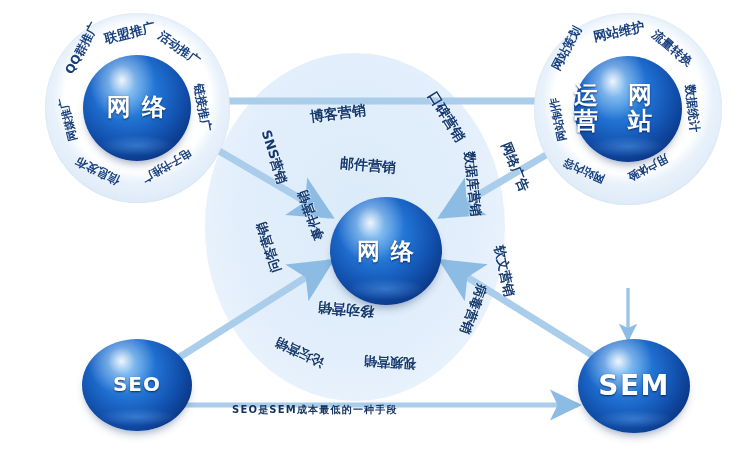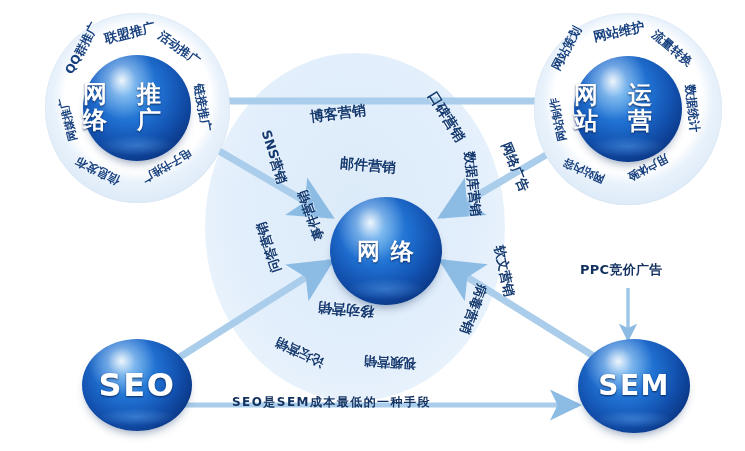--- a/index.html
+++ b/index.html
@@ -85,43 +85,40 @@
   <div class="ringword" style="left:178px;top:99px;font-size:12px;transform:rotate(80deg);">链接推广</div>
   <div class="ringword" style="left:139px;top:158px;font-size:11px;transform:rotate(150deg);">电子书推广</div>
   <div class="ringword" style="left:74px;top:162px;font-size:12px;transform:rotate(206deg);">信息发布</div>
   <div class="ringword" style="left:46px;top:112px;font-size:11px;transform:rotate(256deg);">网媒推广</div>
 
   <div class="sphere" style="left:83px;top:55px;width:108px;height:106px;">
     <div class="sphere-label" style="font-size:24px;">
       <div class="cn-row">
           <span>网 络</span>
         </div>
-      <div class="cn-row">
-          <span>推 广</span>
-        </div>
     </div>
   </div>
 
   <div class="ring" style="left:534px;top:13px;width:188px;height:192px;"></div>
 
   <div class="ringword" style="left:543px;top:40px;font-size:12px;transform:rotate(-62deg);">网站策划</div>
   <div class="ringword" style="left:593px;top:23px;font-size:13px;transform:rotate(-12deg);">网站维护</div>
   <div class="ringword" style="left:648px;top:40px;font-size:12px;transform:rotate(40deg);">流量转换</div>
   <div class="ringword" style="left:668px;top:100px;font-size:12px;transform:rotate(84deg);">数据统计</div>
   <div class="ringword" style="left:626px;top:160px;font-size:11px;transform:rotate(152deg);">用户体验</div>
   <div class="ringword" style="left:562px;top:163px;font-size:11px;transform:rotate(204deg);">网站内容</div>
   <div class="ringword" style="left:536px;top:112px;font-size:11px;transform:rotate(258deg);">网站制作</div>
 
   <div class="sphere" style="left:574px;top:56px;width:108px;height:106px;">
     <div class="sphere-label" style="font-size:24px;">
       <div class="cn-row">
-          <span>网 站</span>
+          <span>运 营</span>
         </div>
       <div class="cn-row">
-          <span>运 营</span>
+          <span>网 站</span>
         </div>
     </div>
   </div>
 
   <div class="flat" style="left:310px;top:105px;font-size:14px;transform:rotate(-7deg);">博客营销</div>
   <div class="flat" style="left:418px;top:108px;font-size:14px;transform:rotate(58deg);">口碑营销</div>
   <div class="flat" style="left:340px;top:157px;font-size:14px;transform:rotate(5deg);">邮件营销</div>
   <div class="flat" style="left:246px;top:148px;font-size:13px;transform:rotate(72deg);">SNS营销</div>
   <div class="flat" style="left:489px;top:158px;font-size:13px;transform:rotate(68deg);">网络广告</div>
   <div class="flat" style="left:440px;top:175px;font-size:13px;transform:rotate(84deg);">数据库营销</div>
@@ -136,28 +133,27 @@
 
   <div class="sphere" style="left:330px;top:197px;width:112px;height:108px;">
     <div class="sphere-label" style="font-size:23px;">
       <div class="cn-row">
           <span>网 络</span>
         </div>
     </div>
   </div>
 
   <div class="sphere" style="left:82px;top:339px;width:110px;height:92px;">
-    <div class="sphere-label" style="font-size:32px;letter-spacing:.05em;">
+    <div class="sphere-label" style="font-size:20px;letter-spacing:.05em;">
       <span>SEO</span>
     </div>
   </div>
 
   <div class="sphere" style="left:578px;top:339px;width:112px;height:94px;">
     <div class="sphere-label" style="font-size:28px;letter-spacing:.05em;text-align:center;">
       <span>SEM</span>
     </div>
   </div>
 
-  <div class="caption" style="left:580px;top:261px;font-size:13px;letter-spacing:.02em;">PPC竞价广告</div>
 
-  <div class="caption" style="left:232px;top:394px;font-size:12px;">SEO是SEM成本最低的一种手段</div>
+  <div class="caption" style="left:232px;top:403px;font-size:10px;">SEO是SEM成本最低的一种手段</div>
 
 </div>
 
 </body></html>

